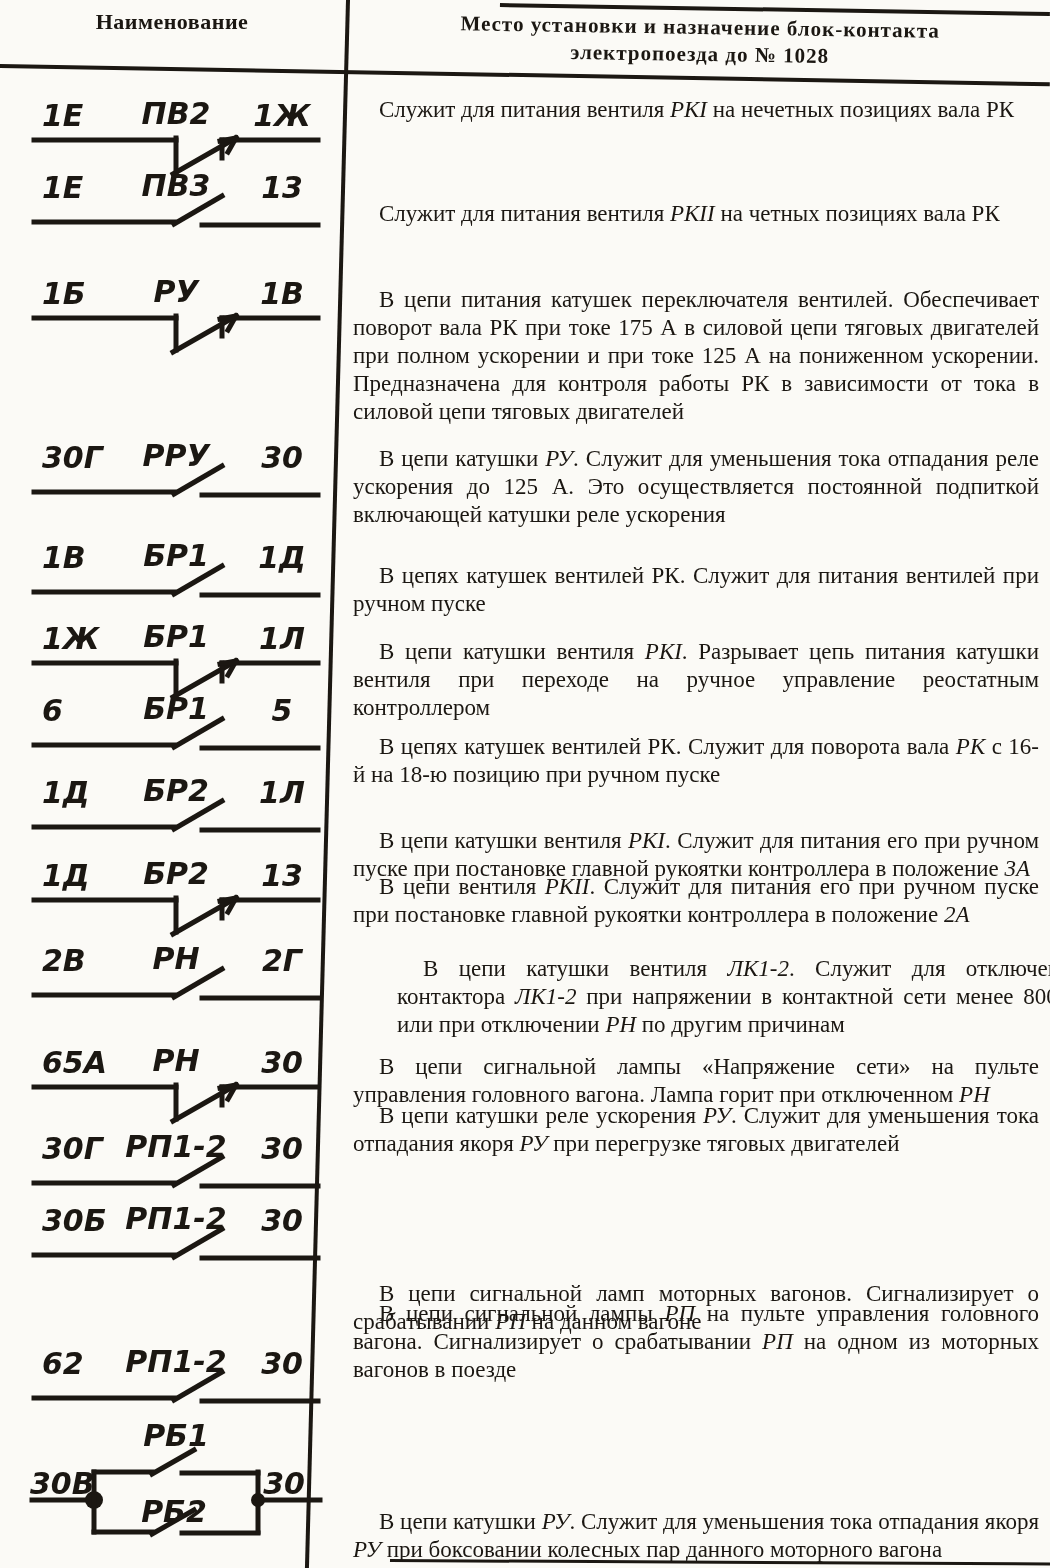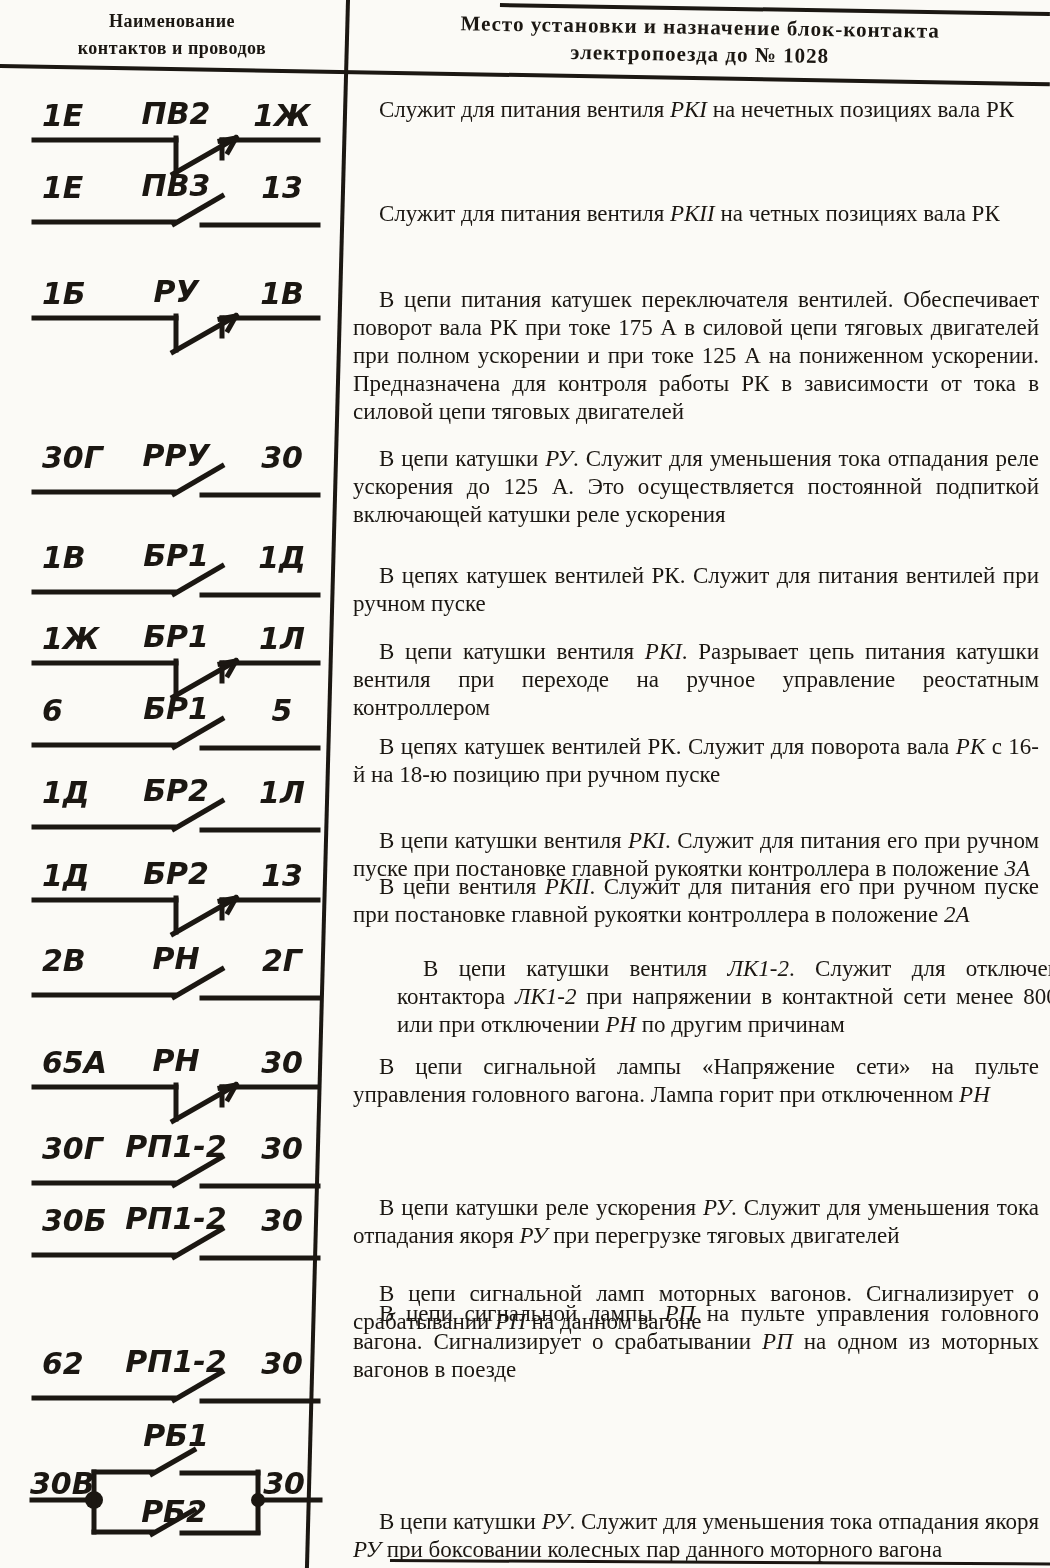--- a/index.html
+++ b/index.html
@@ -4,21 +4,21 @@
 <style>
   html,body{margin:0;padding:0;background:#e8e6e0;}
   .page{
     position:relative;width:1050px;height:1568px;margin:0 auto;
     background:#fbfaf6;color:#1b1712;overflow:hidden;
     font-family:"Liberation Serif",serif;
   }
   .rule{position:absolute;background:#1b1712;}
   .hdr-left{
     position:absolute;left:22px;top:8px;width:300px;text-align:center;
-    font-size:18px;line-height:27px;font-weight:bold;letter-spacing:.5px;
+    font-size:22px;line-height:27px;font-weight:bold;letter-spacing:.5px;
   }
   .hdr-right{
     position:absolute;left:372px;top:14px;width:656px;text-align:center;
     font-size:21px;line-height:27px;font-weight:bold;letter-spacing:1px;
     transform:rotate(0.9deg);
   }
   .diagram{position:absolute;left:26px;width:300px;}
   .diagram svg{display:block;overflow:visible;}
   .diagram .w{stroke:#1b1712;stroke-width:5;fill:none;stroke-linecap:square;}
   .diagram .dot{fill:#1b1712;stroke:none;}
@@ -37,21 +37,20 @@
 
 <div class="page">
 
   <div class="rule" style="left:500px;top:3px;width:550px;height:4px;transform:rotate(0.95deg);transform-origin:left top;"></div>
   <div class="rule" style="left:0;top:64px;width:1050px;height:4px;transform:rotate(1deg);transform-origin:left top;"></div>
   <div class="rule" style="left:346px;top:0;width:4px;height:1575px;transform:rotate(1.5deg);transform-origin:top left;"></div>
   <div class="rule" style="left:390px;top:1559px;width:660px;height:3px;transform:rotate(0.3deg);transform-origin:left top;"></div>
 
   <div class="hdr-left">
     <div>Наименование</div>
-    <div>контактов и проводов</div>
   </div>
   <div class="hdr-right">
     <div>Место установки и назначение блок-контакта</div>
     <div>электропоезда до № 1028</div>
   </div>
 
   <div id="rows">
       <div class="diagram" style="top: 98px;">
         <svg width="300" height="84" viewBox="0 0 300 84">
       <text x="16" y="28">1Е</text>
@@ -196,21 +195,21 @@
       <div class="diagram" style="top: 1131px;">
         <svg width="300" height="84" viewBox="0 0 300 84">
       <text x="16" y="28">30Г</text>
           <text x="150" y="26" text-anchor="middle">РП1-2</text>
           <text x="256" y="28" text-anchor="middle">30</text>
       <path class="w" d="M8 52 H148"></path>
       <path class="w" d="M148 54 L196 26"></path>
       <path class="w" d="M176 55 H292"></path>
     </svg>
       </div>
-      <div class="desc" style="top: 1194px;"><span>В цепи катушки реле ускорения </span><i>РУ</i><span>. Служит для уменьшения тока отпадания якоря </span><i>РУ</i><span> при перегрузке тяговых двигателей</span></div>
+      <div class="desc" style="top: 1102px;"><span>В цепи катушки реле ускорения </span><i>РУ</i><span>. Служит для уменьшения тока отпадания якоря </span><i>РУ</i><span> при перегрузке тяговых двигателей</span></div>
       <div class="diagram" style="top: 1203px;">
         <svg width="300" height="84" viewBox="0 0 300 84">
       <text x="16" y="28">30Б</text>
           <text x="150" y="26" text-anchor="middle">РП1-2</text>
           <text x="256" y="28" text-anchor="middle">30</text>
       <path class="w" d="M8 52 H148"></path>
       <path class="w" d="M148 54 L196 26"></path>
       <path class="w" d="M176 55 H292"></path>
     </svg>
       </div>

